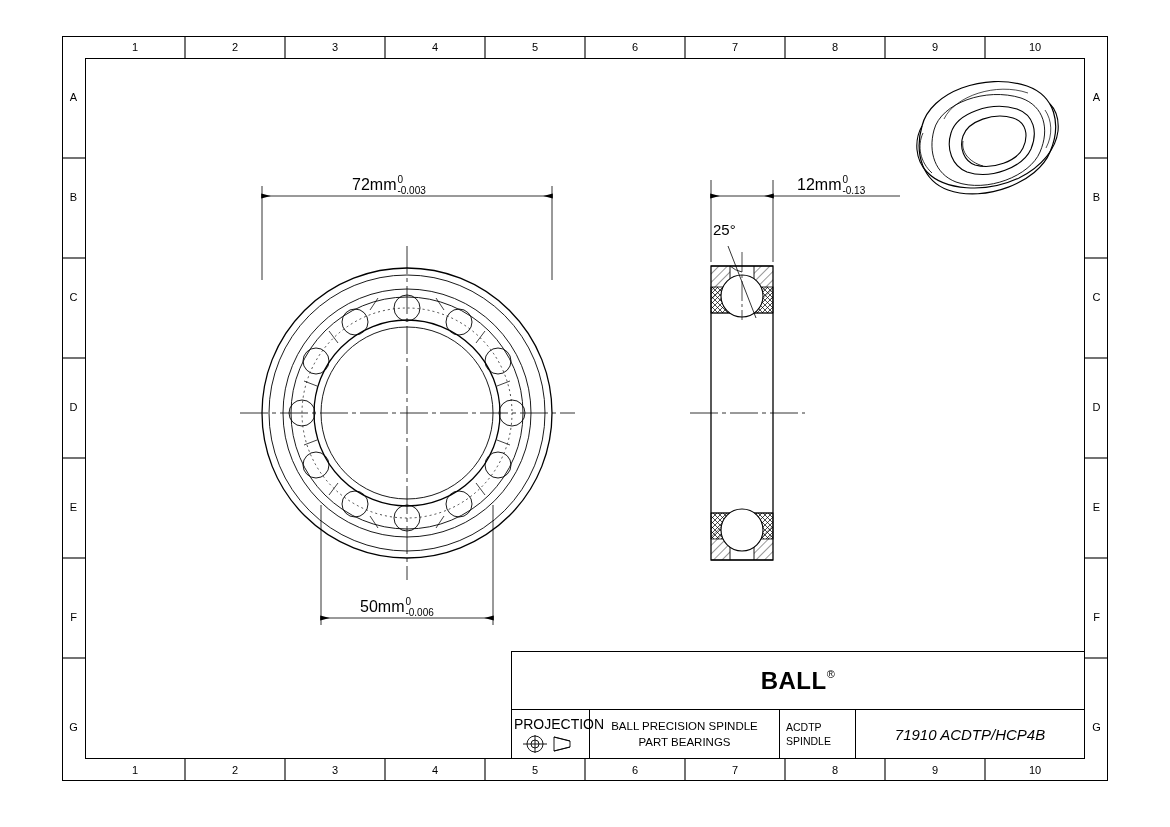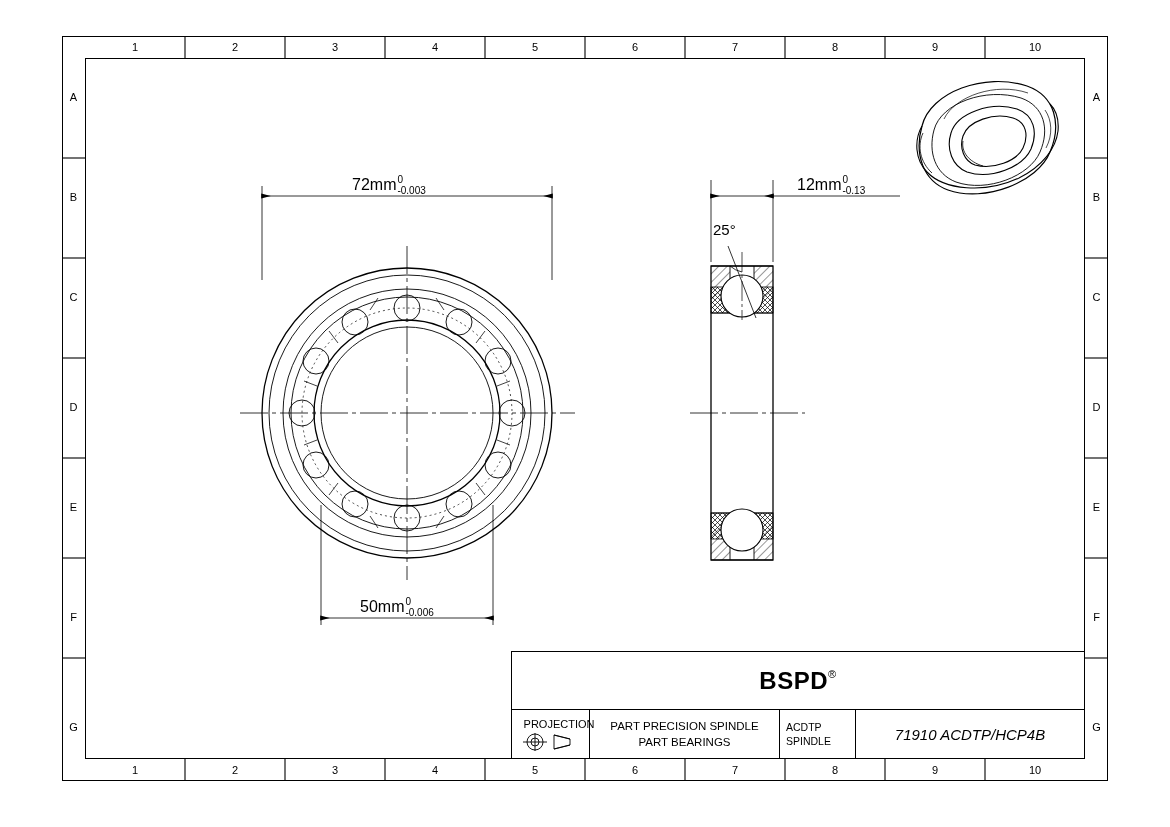--- a/index.html
+++ b/index.html
@@ -106,21 +106,21 @@
     border-right: 1.1px solid #000;
     display: flex;
     flex-direction: column;
     justify-content: center;
   }
   .cell-projection {
     width: 78px;
     align-items: center;
   }
   .cell-projection .lbl {
-    font-size: 11px;
+    font-size: 14px;
     margin-bottom: 2px;
     margin-left: 17px;
   }
   .cell-desc {
     width: 190px;
     align-items: center;
     text-align: center;
     font-size: 11.5px;
     line-height: 1.35;
   }
@@ -405,41 +405,41 @@
   <div class="dim" style="left:797px;top:175px;">
     <span>12mm</span><span class="tol"><span class="up">0</span><span class="dn">-0.13</span></span>
   </div>
 
   <div class="angle-txt" style="left:713px;top:221px;">25°</div>
 
   <div class="title-block">
     <div class="tb-row1">
       <div class="brand-wrap">
         <div class="brand">
-          <span>BSPD</span><sup>®</sup>
+          <span>BALL</span><sup>®</sup>
         </div>
       </div>
     </div>
     <div class="tb-row2">
       <div class="tb-cell cell-projection">
         <div class="lbl">PROJECTION</div>
         <svg width="62" height="20">
           <g stroke="#000" fill="none" stroke-width="0.9">
             <circle cx="15" cy="10" r="8"></circle>
             <circle cx="15" cy="10" r="4"></circle>
             <line x1="3" y1="10" x2="27" y2="10"></line>
             <line x1="15" y1="1" x2="15" y2="19"></line>
             <path d="M34,3 L34,17 L50,13 L50,7 Z"></path>
             <line x1="34" y1="3" x2="50" y2="7"></line>
             <line x1="34" y1="17" x2="50" y2="13"></line>
           </g>
         </svg>
       </div>
       <div class="tb-cell cell-desc">
-        <div>PART  PRECISION SPINDLE</div>
+        <div>BALL  PRECISION SPINDLE</div>
         <div>PART BEARINGS</div>
       </div>
       <div class="tb-cell cell-partlabel">
         <div>ACDTP</div>
         <div>SPINDLE</div>
       </div>
       <div class="tb-cell cell-partnumber">
         <div>71910 ACDTP/HCP4B</div>
       </div>
     </div>

